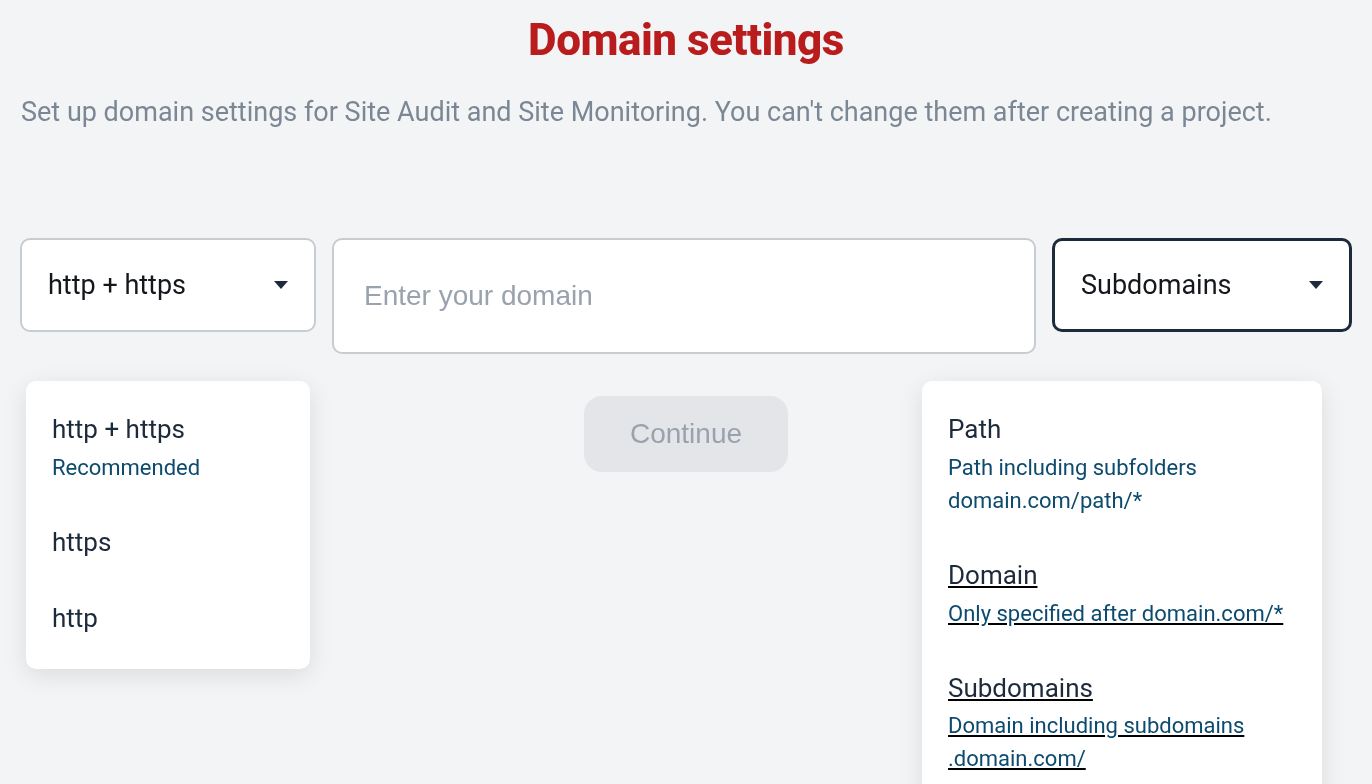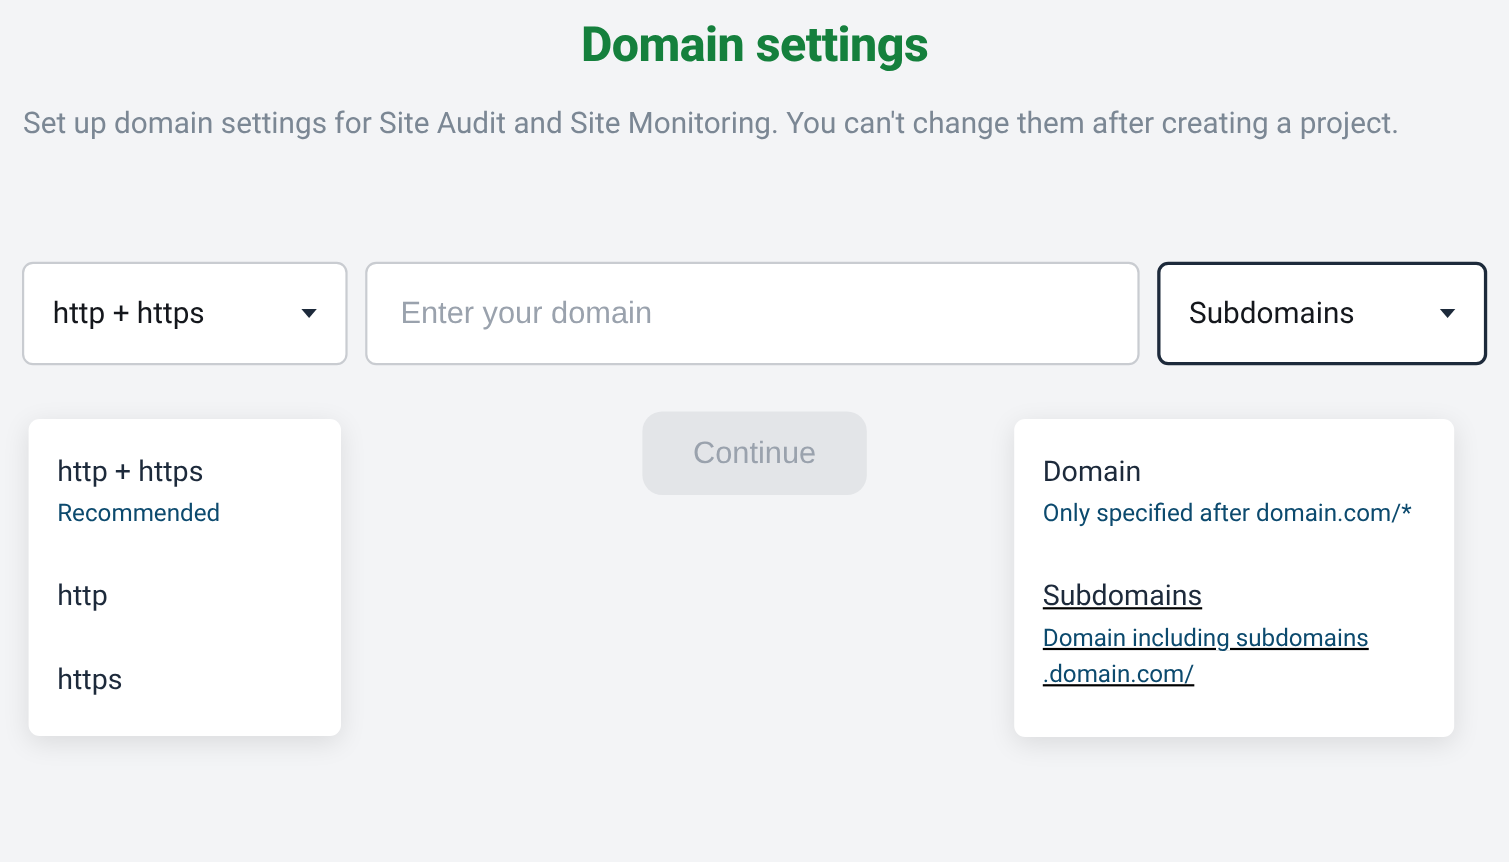--- a/index.html
+++ b/index.html
@@ -9,21 +9,21 @@
     width: 1372px;
     height: 784px;
     overflow: hidden;
   }
   .container {
     padding: 10px 20px 0 20px;
   }
   .page-title {
     font-size: 44px;
     font-weight: 800;
-    color: #15803d;
+    color: #b91c1c;
     text-align: center;
     letter-spacing: -0.5px;
     margin-top: 4px;
   }
   .page-subtitle {
     font-size: 27px;
     color: #7b8794;
     text-align: left;
     max-width: 1330px;
     margin: 26px auto 0 auto;
@@ -70,21 +70,21 @@
     border-left: 7px solid transparent;
     border-right: 7px solid transparent;
     border-top: 8px solid #1d2a3b;
     margin-left: 12px;
   }
   .domain-input {
     flex: 1;
     background: #ffffff;
     border: 2px solid #c9ccd1;
     border-radius: 10px;
-    height: 94px;
+    height: 116px;
     font-size: 28px;
     padding: 0 30px;
     color: #be185d;
     outline: none;
   }
   .domain-input::placeholder {
     color: #9aa2ad;
   }
   .continue-row {
     display: flex;
@@ -176,28 +176,32 @@
   </div>
 
 </div>
 
 <div class="dropdown-panel protocol-panel">
   <div class="dd-item">
     <div class="dd-title">http + https</div>
     <div class="dd-sub">Recommended</div>
   </div>
   <div class="dd-item">
+    <div class="dd-title">https</div>
+  </div>
+  <div class="dd-item">
     <div class="dd-title">http</div>
   </div>
-  <div class="dd-item">
-    <div class="dd-title">https</div>
-  </div>
 </div>
 
 <div class="dropdown-panel crawl-panel">
+  <div class="dd-item">
+    <div class="dd-title">Path</div>
+    <div class="dd-sub">Path including subfolders domain.com/path/*</div>
+  </div>
   <div class="dd-item">
     <div class="dd-title">Domain</div>
     <div class="dd-sub">Only specified after domain.com/*</div>
   </div>
   <div class="dd-item">
     <div class="dd-title">Subdomains</div>
     <div class="dd-sub">Domain including subdomains .domain.com/</div>
   </div>
 </div>
 

